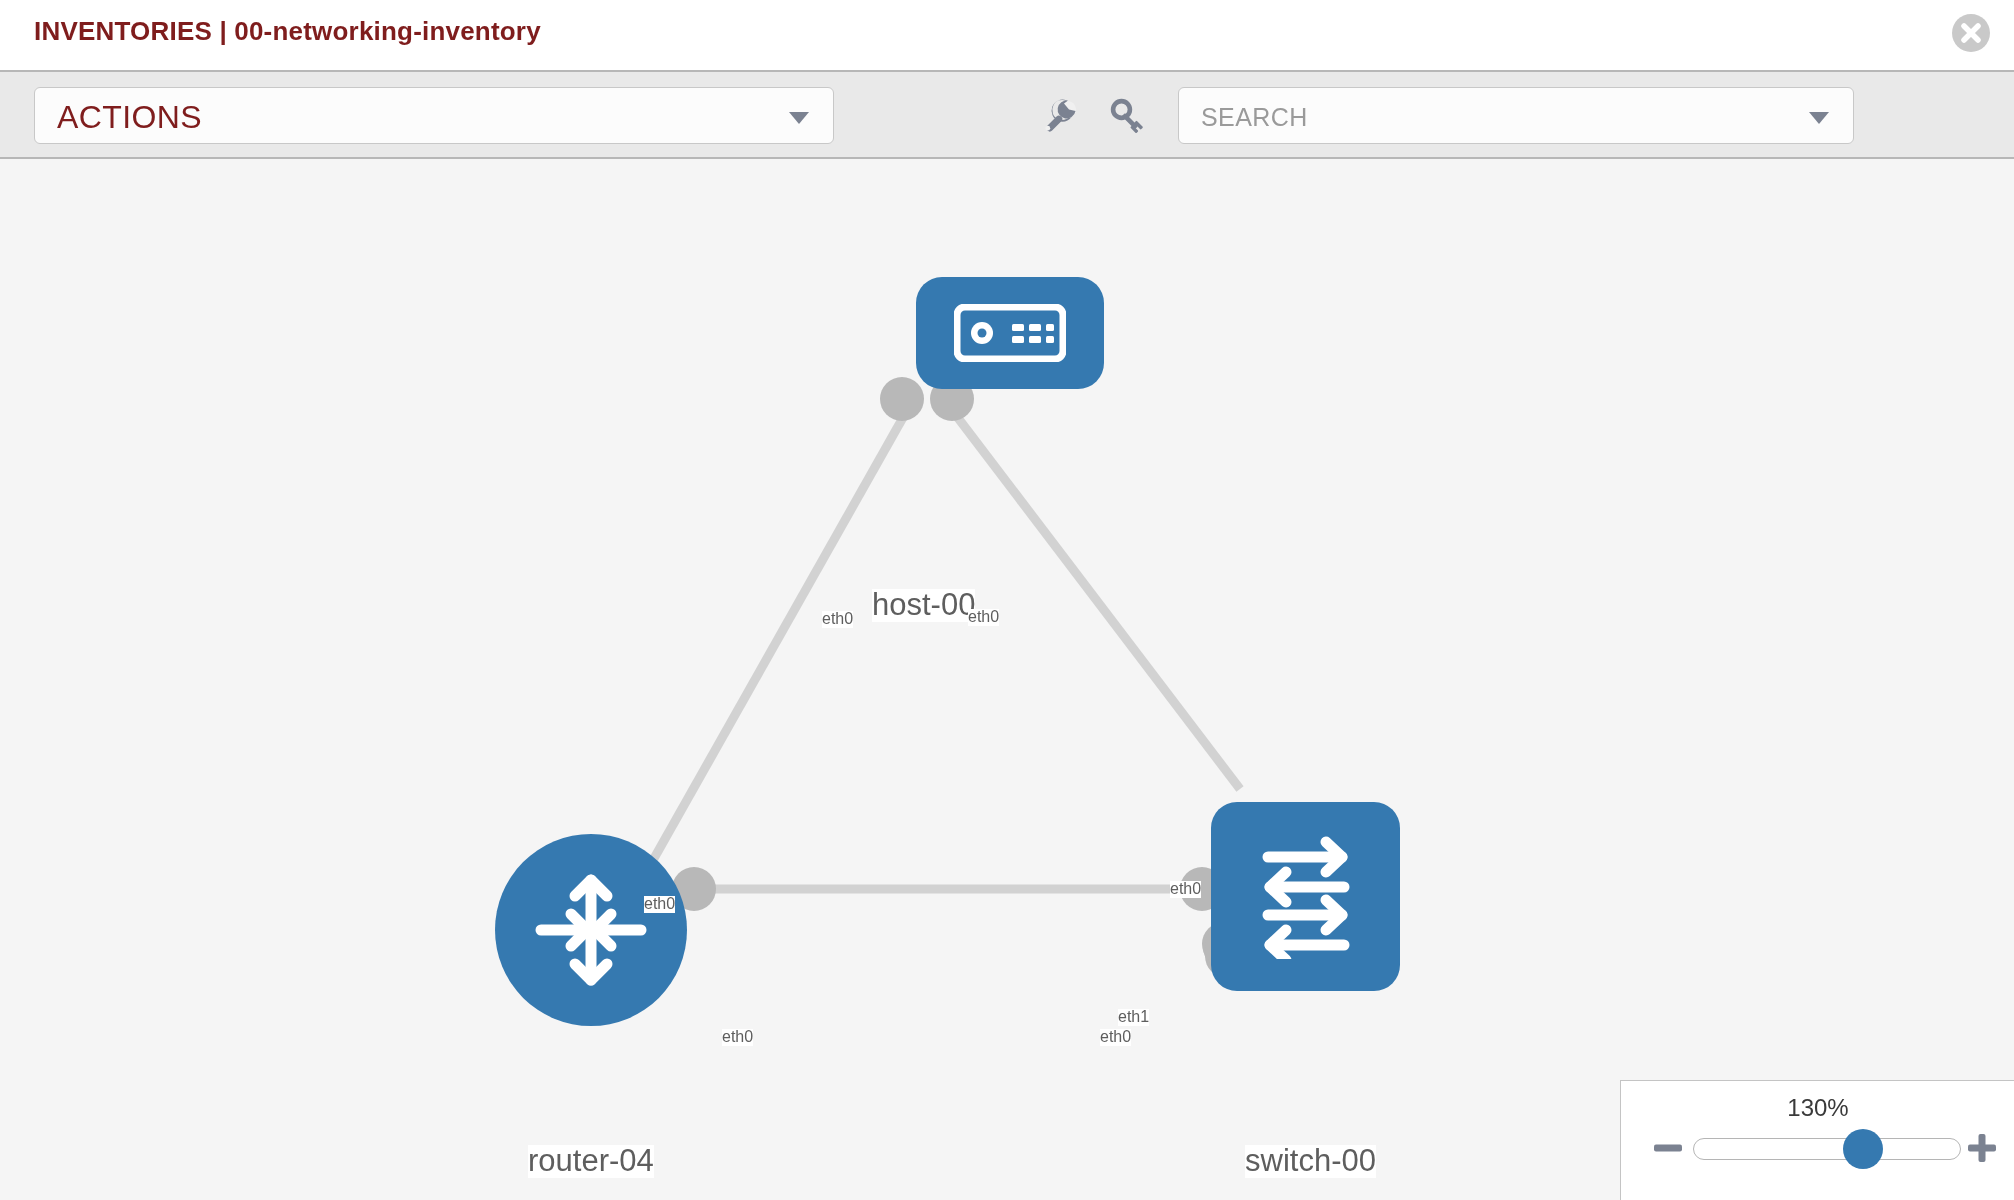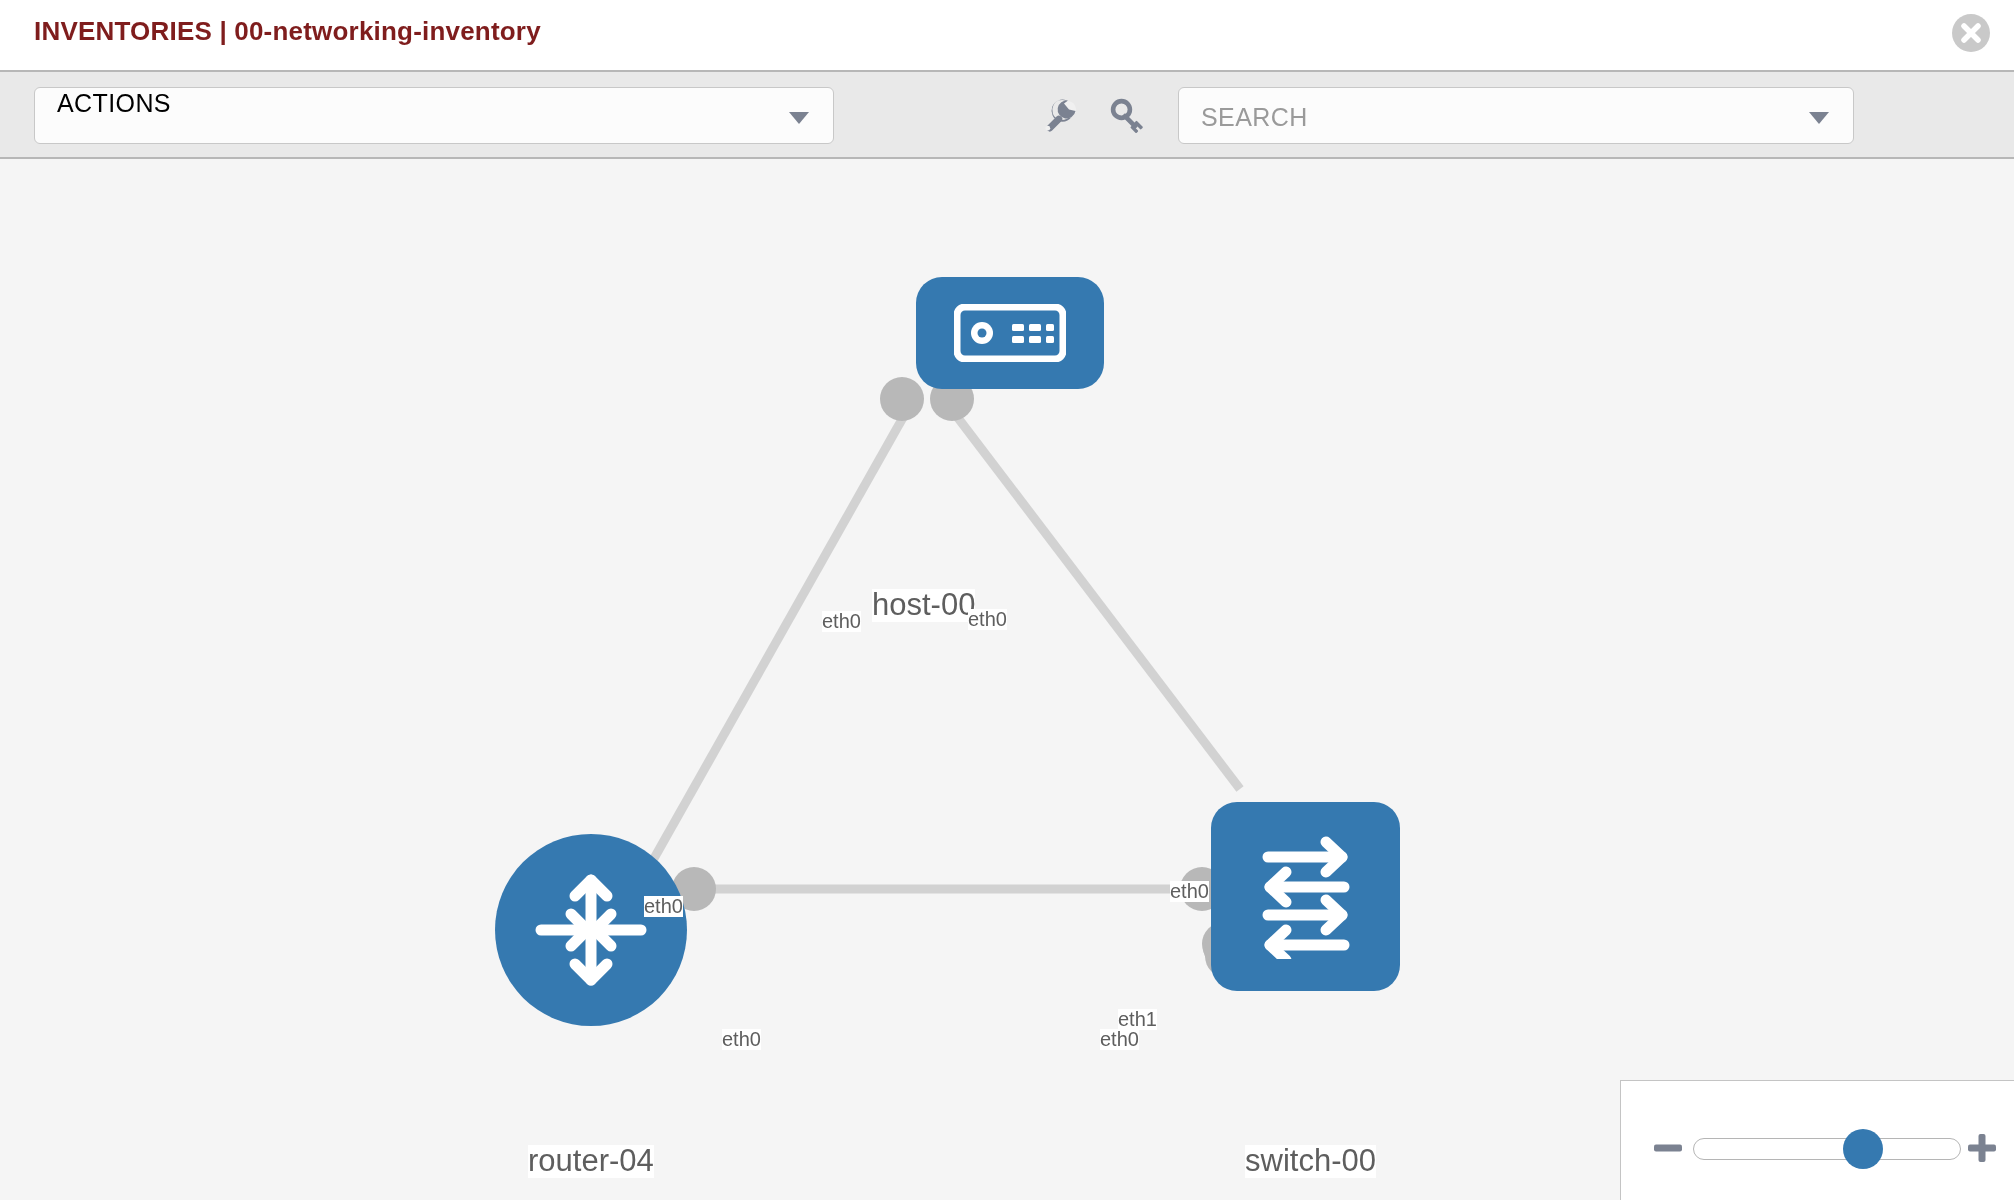--- a/index.html
+++ b/index.html
@@ -65,23 +65,23 @@
     height: 57px;
     background: #fcfcfc;
     border: 1px solid #c8c8c8;
     border-radius: 6px;
     box-sizing: border-box;
     cursor: pointer;
   }
   .actions-label {
     position: absolute;
     left: 22px;
-    top: 1px;
-    font-size: 25px;
-    color: #000000;
+    top: 11px;
+    font-size: 32px;
+    color: #7f1d1d;
     letter-spacing: 0.4px;
   }
   .caret {
     position: absolute;
     right: 24px;
     top: 24px;
     width: 0; height: 0;
     border-left: 10px solid transparent;
     border-right: 10px solid transparent;
     border-top: 12px solid #7b8291;
@@ -136,21 +136,21 @@
 
   
   .lbl {
     position: absolute;
     background: #ffffff;
     color: #5e5e5e;
     white-space: nowrap;
     line-height: 1.05;
   }
   .node-name { font-size: 31px; }
-  .iface     { font-size: 20px; }
+  .iface     { font-size: 16px; }
 
   
   .node {
     position: absolute;
     background: #3579b0;
     display: flex;
     align-items: center;
     justify-content: center;
     cursor: pointer;
   }
@@ -343,20 +343,21 @@
         <polyline points="42,95 26,110 42,125"></polyline>
       </g>
     </svg>
   </div>
   <div class="lbl node-name" style="left:1245px; top:986px;">switch-00</div>
   <div class="lbl iface" style="left:1170px; top:722px;">eth0</div>
   <div class="lbl iface" style="left:1100px; top:870px;">eth0</div>
   <div class="lbl iface" style="left:1118px; top:850px;">eth1</div>
 
   <div class="zoom-panel" style="left:1620px; top:921px;">
+    <div class="zoom-level">130%</div>
     <div class="zoom-minus">
       <svg width="34" height="34" viewBox="0 0 34 34">
         <rect x="3" y="13.5" width="28" height="7" rx="2" fill="#7b8291"></rect>
       </svg>
     </div>
     <div class="zoom-track"></div>
     <div class="zoom-thumb"></div>
     <div class="zoom-plus">
       <svg width="34" height="34" viewBox="0 0 34 34">
         <rect x="3" y="13.5" width="28" height="7" rx="2" fill="#7b8291"></rect>

